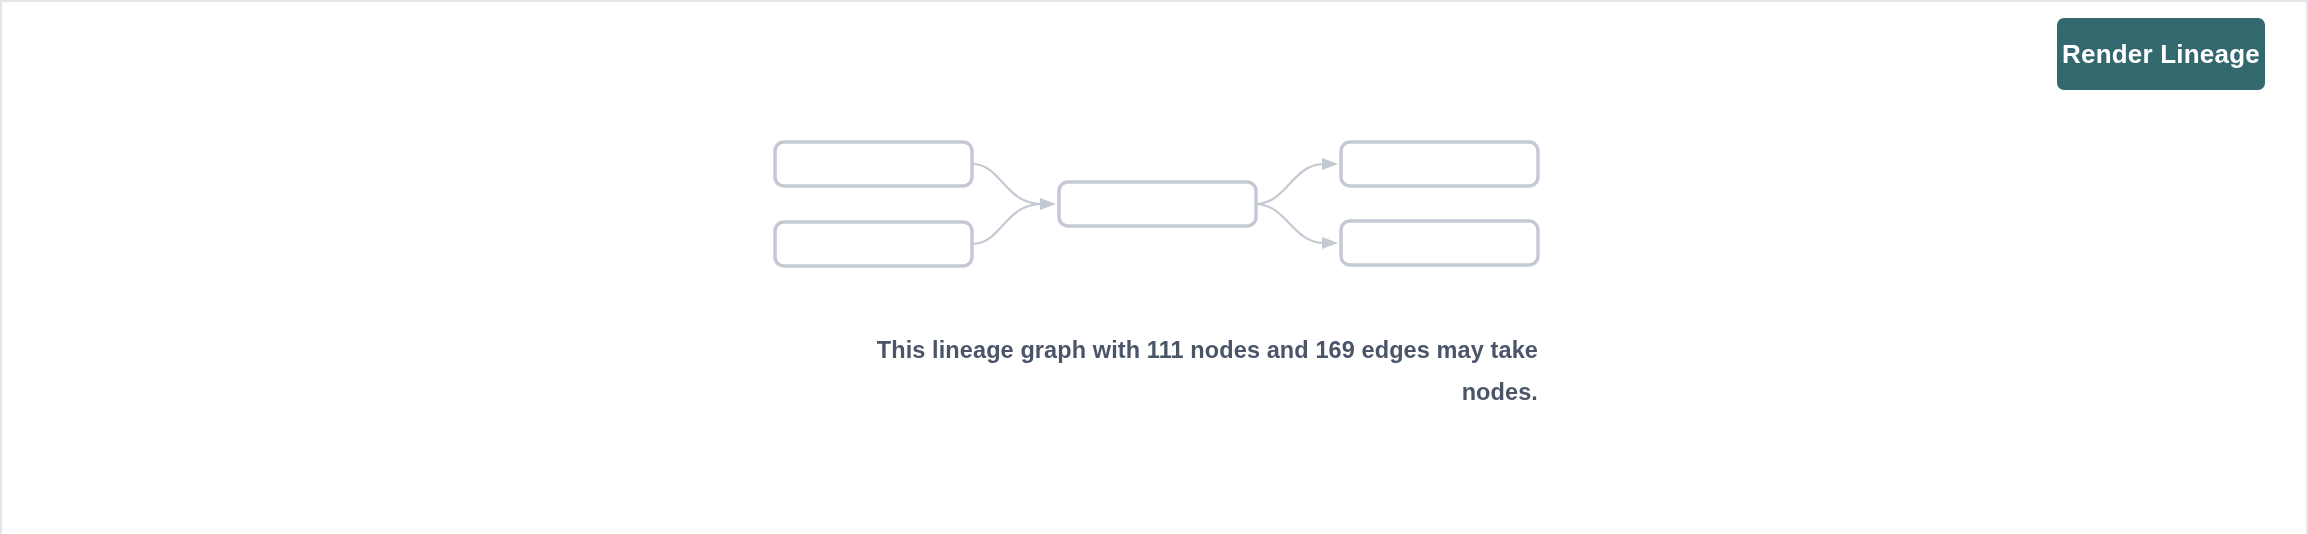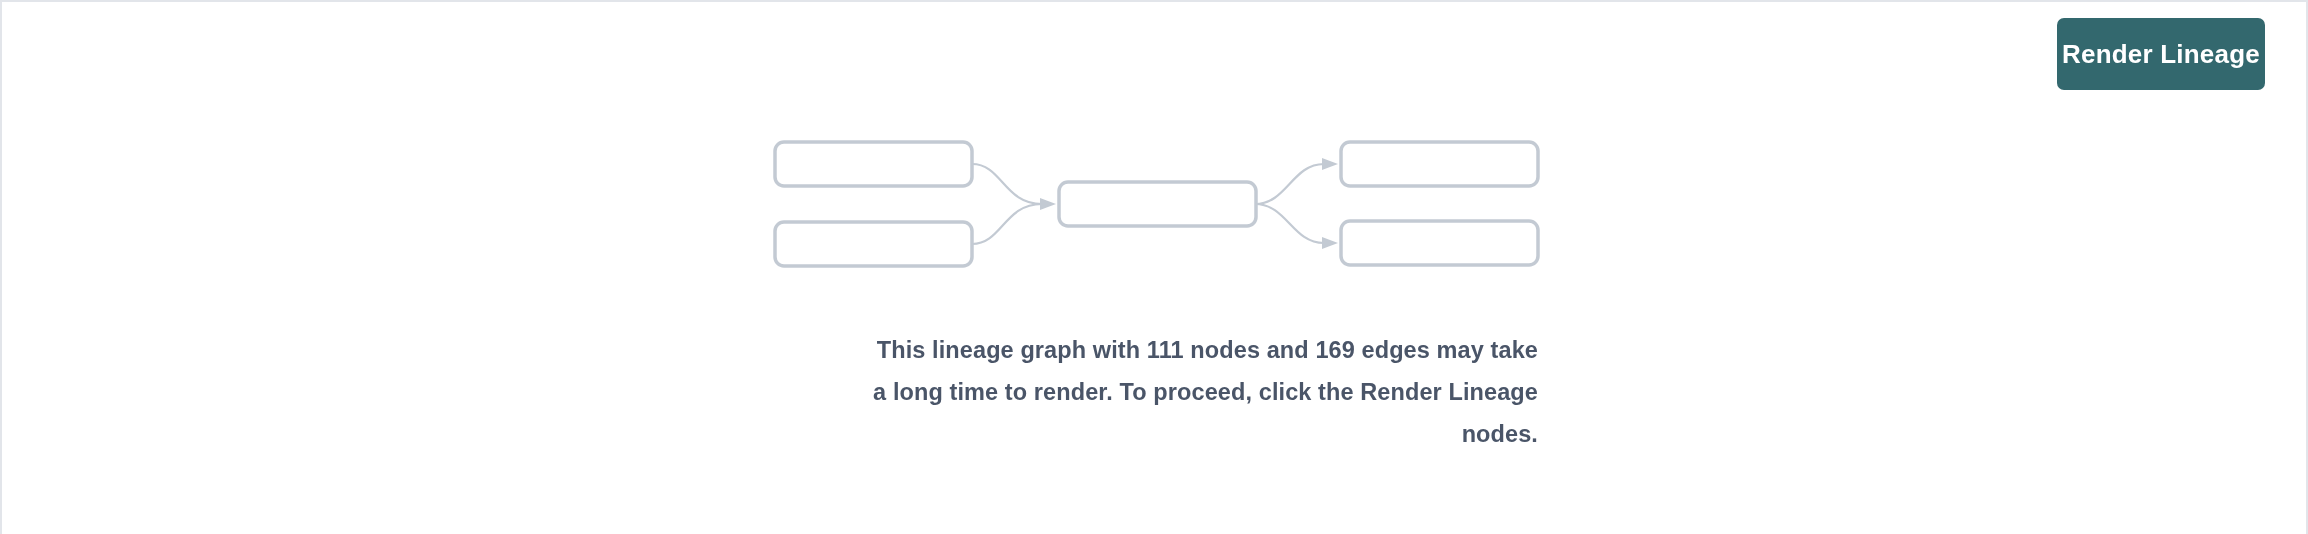--- a/index.html
+++ b/index.html
@@ -123,17 +123,16 @@
       <rect class="node-rect" x="773" y="140" width="197" height="44" rx="9" ry="9"></rect>
       <rect class="node-rect" x="773" y="220" width="197" height="44" rx="9" ry="9"></rect>
       <rect class="node-rect" x="1057" y="180" width="197" height="44" rx="9" ry="9"></rect>
       <rect class="node-rect" x="1339" y="140" width="197" height="44" rx="9" ry="9"></rect>
       <rect class="node-rect" x="1339" y="219" width="197" height="44" rx="9" ry="9"></rect>
     </svg>
   </div>
 
   <div class="message">
     <span>This lineage graph with 111 nodes and 169 edges may take</span>
-    <span>a long time to render. To proceed, click the Render Lineage</span>
     <span>nodes.</span>
   </div>
 
 </div>
 
 </body></html>

